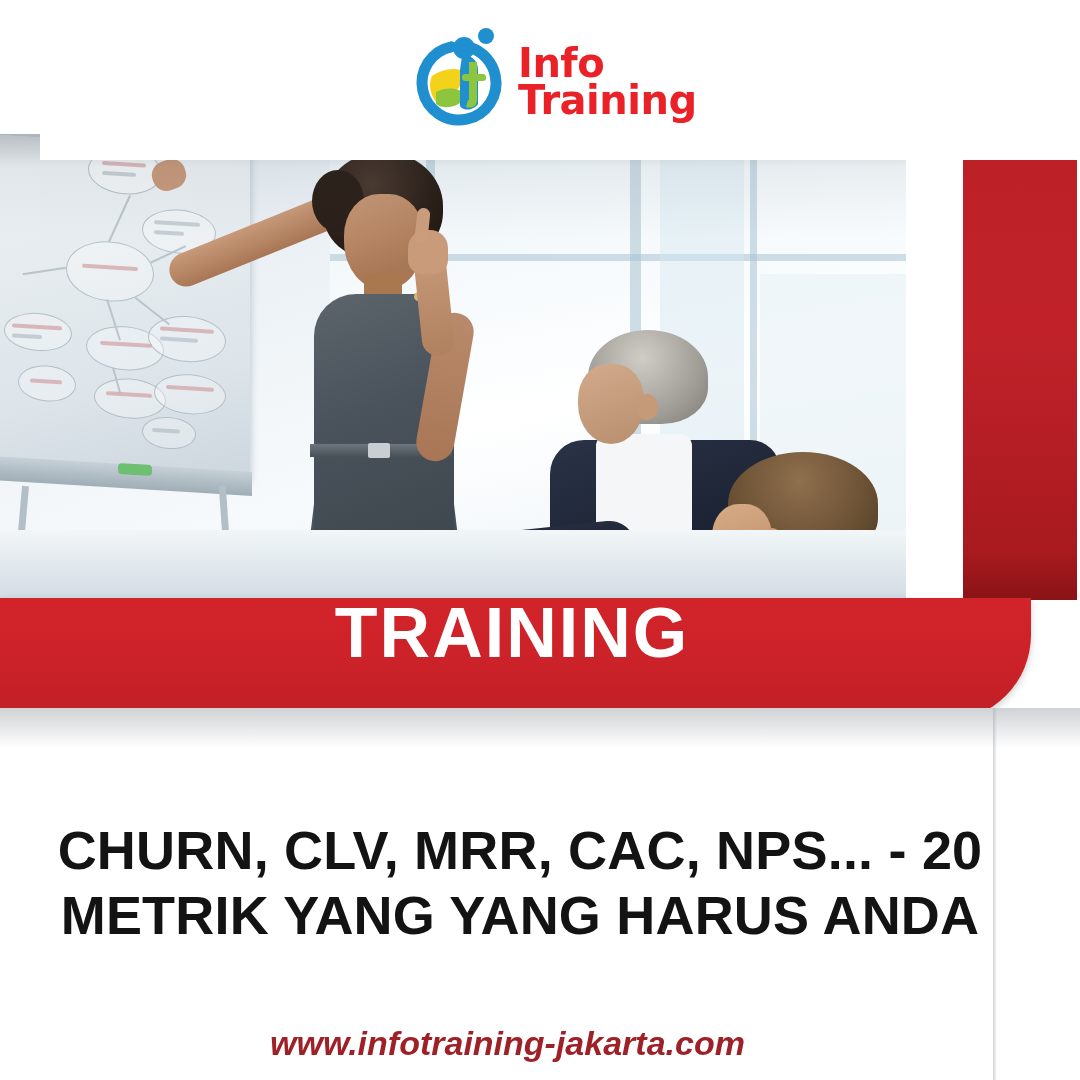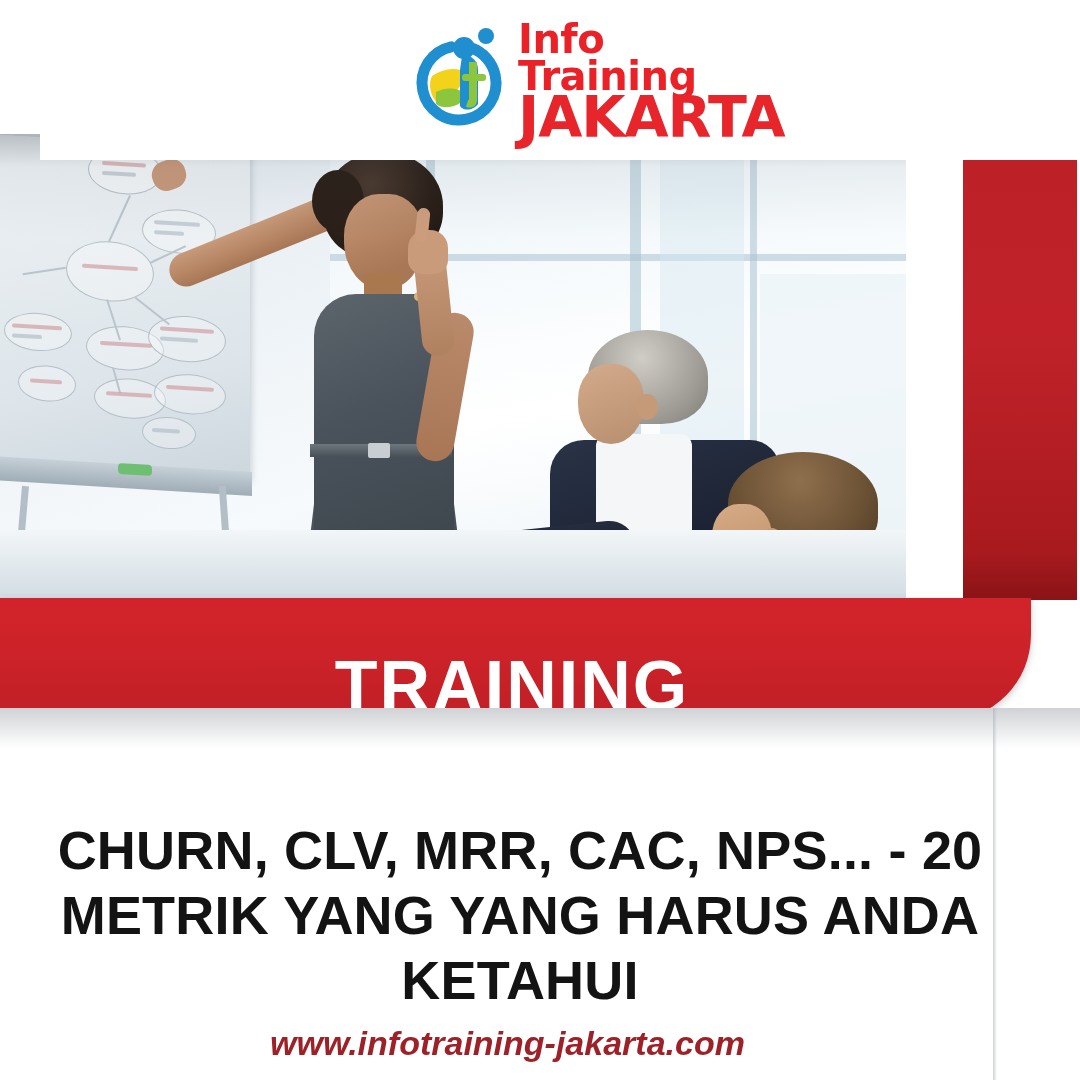--- a/index.html
+++ b/index.html
@@ -161,21 +161,21 @@
     position:absolute;left:0;top:0;width:906px;height:470px;z-index:4;pointer-events:none;
     background:linear-gradient(180deg,rgba(60,70,80,.30) 0%,rgba(60,70,80,.06) 7%,rgba(255,255,255,0) 22%);
   }
 
   
   .banner{
     position:absolute;left:0;top:598px;width:1031px;height:123px;
     border-bottom-right-radius:86px;
     background:linear-gradient(180deg,#d2232a 0%,#cd2229 45%,#c01f26 100%);
     z-index:8;box-shadow:0 3px 7px rgba(90,95,100,.30);
-    display:flex;align-items:flex-end;justify-content:center;
+    display:flex;align-items:flex-start;justify-content:center;
   }
   .banner-text{
     color:#ffffff;font-weight:bold;font-size:70px;letter-spacing:2px;
     font-family:"Liberation Sans", sans-serif;
     margin-right:7px;line-height:1;
   }
 
   
   .lower{
     position:absolute;left:0;top:708px;width:1080px;height:372px;background:#ffffff;z-index:9;
@@ -228,21 +228,20 @@
           <path d="M63 36 L71 36 L71 74 C71 80 66 83 60 81 L62 74 L63 74 Z" fill="#8cc63e"></path>
           <rect x="56" y="48" width="24" height="7" rx="3" fill="#8cc63e"></rect>
 
           <circle cx="58" cy="22" r="11" fill="#1f8fd0"></circle>
           <circle cx="80" cy="10" r="8" fill="#1f8fd0"></circle>
         </svg>
       </div>
 
       <div class="logo-text">
         <span class="logo-line1">Info Training</span>
-        <span class="logo-line2">JAKARTA</span>
       </div>
     </div>
   </div>
 
   <div class="photo">
 
     <div class="ph-window">
       <div class="ph-mull" style="left:96px;top:0;width:9px;height:470px;"></div>
       <div class="ph-mull" style="left:300px;top:0;width:11px;height:470px;"></div>
       <div class="ph-mull" style="left:420px;top:0;width:7px;height:470px;"></div>
@@ -335,19 +334,18 @@
     <span class="banner-text">TRAINING</span>
   </div>
 
   <div class="lower">
     <div class="lower-shade"></div>
     <div class="lower-seam"></div>
 
     <div class="title">
       <div>CHURN, CLV, MRR, CAC, NPS... - 20</div>
       <div>METRIK YANG YANG HARUS ANDA</div>
-      <div>KETAHUI</div>
     </div>
 
     <div class="url">www.infotraining-jakarta.com</div>
   </div>
 
 </div>
 
 </body></html>

